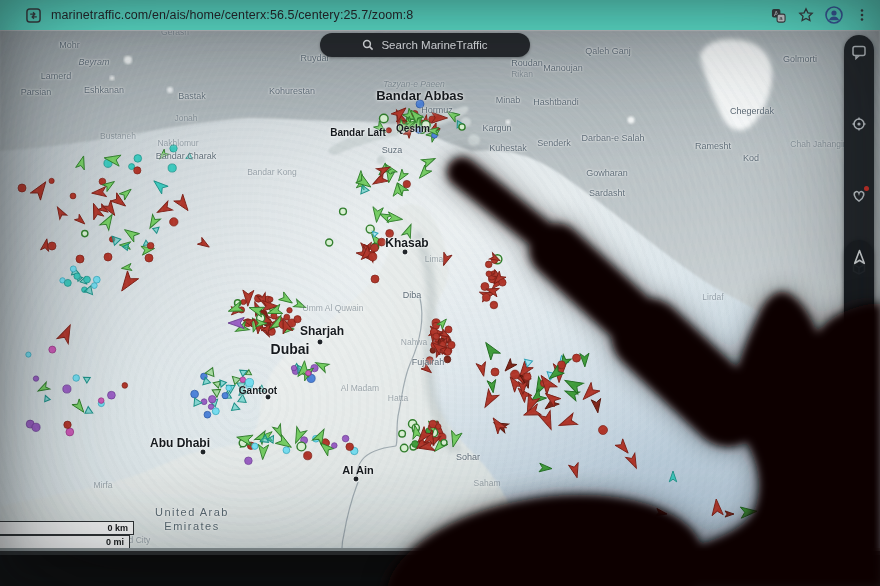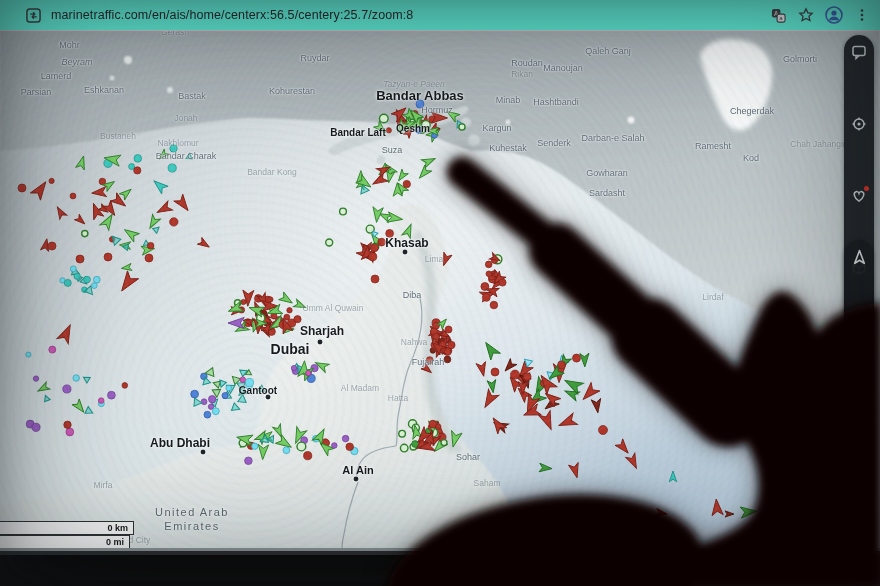--- a/index.html
+++ b/index.html
@@ -529,21 +529,21 @@
         <circle cx="108.0" cy="257.0" r="4.0" fill="#b03529" stroke="#7c1f16" stroke-width="0.7"></circle>
         <circle cx="149.0" cy="258.0" r="4.0" fill="#b03529" stroke="#7c1f16" stroke-width="0.7"></circle>
         <circle cx="405" cy="252" r="3" fill="#1b1f23" stroke="#eef1f1" stroke-width="1.1"></circle>
         <circle cx="320" cy="342" r="3" fill="#1b1f23" stroke="#eef1f1" stroke-width="1.1"></circle>
         <circle cx="203" cy="452" r="3" fill="#1b1f23" stroke="#eef1f1" stroke-width="1.1"></circle>
         <circle cx="356" cy="479" r="3" fill="#1b1f23" stroke="#eef1f1" stroke-width="1.1"></circle>
         <circle cx="268" cy="397" r="3" fill="#1b1f23" stroke="#eef1f1" stroke-width="1.1"></circle>
       </svg>
     <div class="labels" id="label-layer">
         <div class="tl " style="left: 47px; top: 45px; padding-left: 45px;">Mohr</div>
-        <div class="tl " style="left: 77px; top: 62px; font-style: italic;">Beyram</div>
+        <div class="tl " style="left: 94px; top: 62px; font-style: italic;">Beyram</div>
         <div class="tl " style="left: 56px; top: 76px;">Lamerd</div>
         <div class="tl " style="left: 36px; top: 92px;">Parsian</div>
         <div class="tl " style="left: 104px; top: 90px;">Eshkanan</div>
         <div class="tl " style="left: 192px; top: 96px;">Bastak</div>
         <div class="tl f" style="left: 186px; top: 118px;">Jonah</div>
         <div class="tl f" style="left: 175px; top: 32px;">Gerash</div>
         <div class="tl " style="left: 315px; top: 58px;">Ruydar</div>
         <div class="tl " style="left: 292px; top: 91px;">Kohurestan</div>
         <div class="tl f" style="left: 272px; top: 172px;">Bandar Kong</div>
         <div class="tl f" style="left: 118px; top: 136px;">Bustaneh</div>
@@ -592,20 +592,27 @@
         <div class="tl b" style="left: 413px; top: 128px; font-size: 10px;">Qeshm</div>
         <div class="tl country" style="left: 192px; top: 512px;">United Arab</div>
         <div class="tl country" style="left: 192px; top: 526px;">Emirates</div>
       </div>
     <div class="moire"></div>
 
     <div class="scalebox sc-km">0 km</div>
     <div class="scalebox sc-mi">0 mi</div>
   </div>
 
+  <div class="search-pill">
+    <svg width="12" height="12" viewBox="0 0 12 12">
+        <circle cx="5" cy="5" r="3.4" fill="none" stroke="#dfe2e5" stroke-width="1.5"></circle>
+        <path d="M7.6 7.6 L10.6 10.6" stroke="#dfe2e5" stroke-width="1.5"></path>
+      </svg>
+    <span>Search MarineTraffic</span>
+  </div>
 
   <div class="side-pill sp1" id="tool-pill">
       <div class="tool-btn">
         <svg width="16" height="16" viewBox="0 0 16 16">
           <rect x="2" y="2.5" width="12" height="9" rx="2" fill="none" stroke="currentColor" stroke-width="1.5"></rect>
           <path d="M5,11.5 L5,14.5 L8.2,11.5" fill="none" stroke="currentColor" stroke-width="1.5"></path>
         </svg>
       </div>
       <div class="tool-btn">
         <svg width="16" height="16" viewBox="0 0 16 16">

